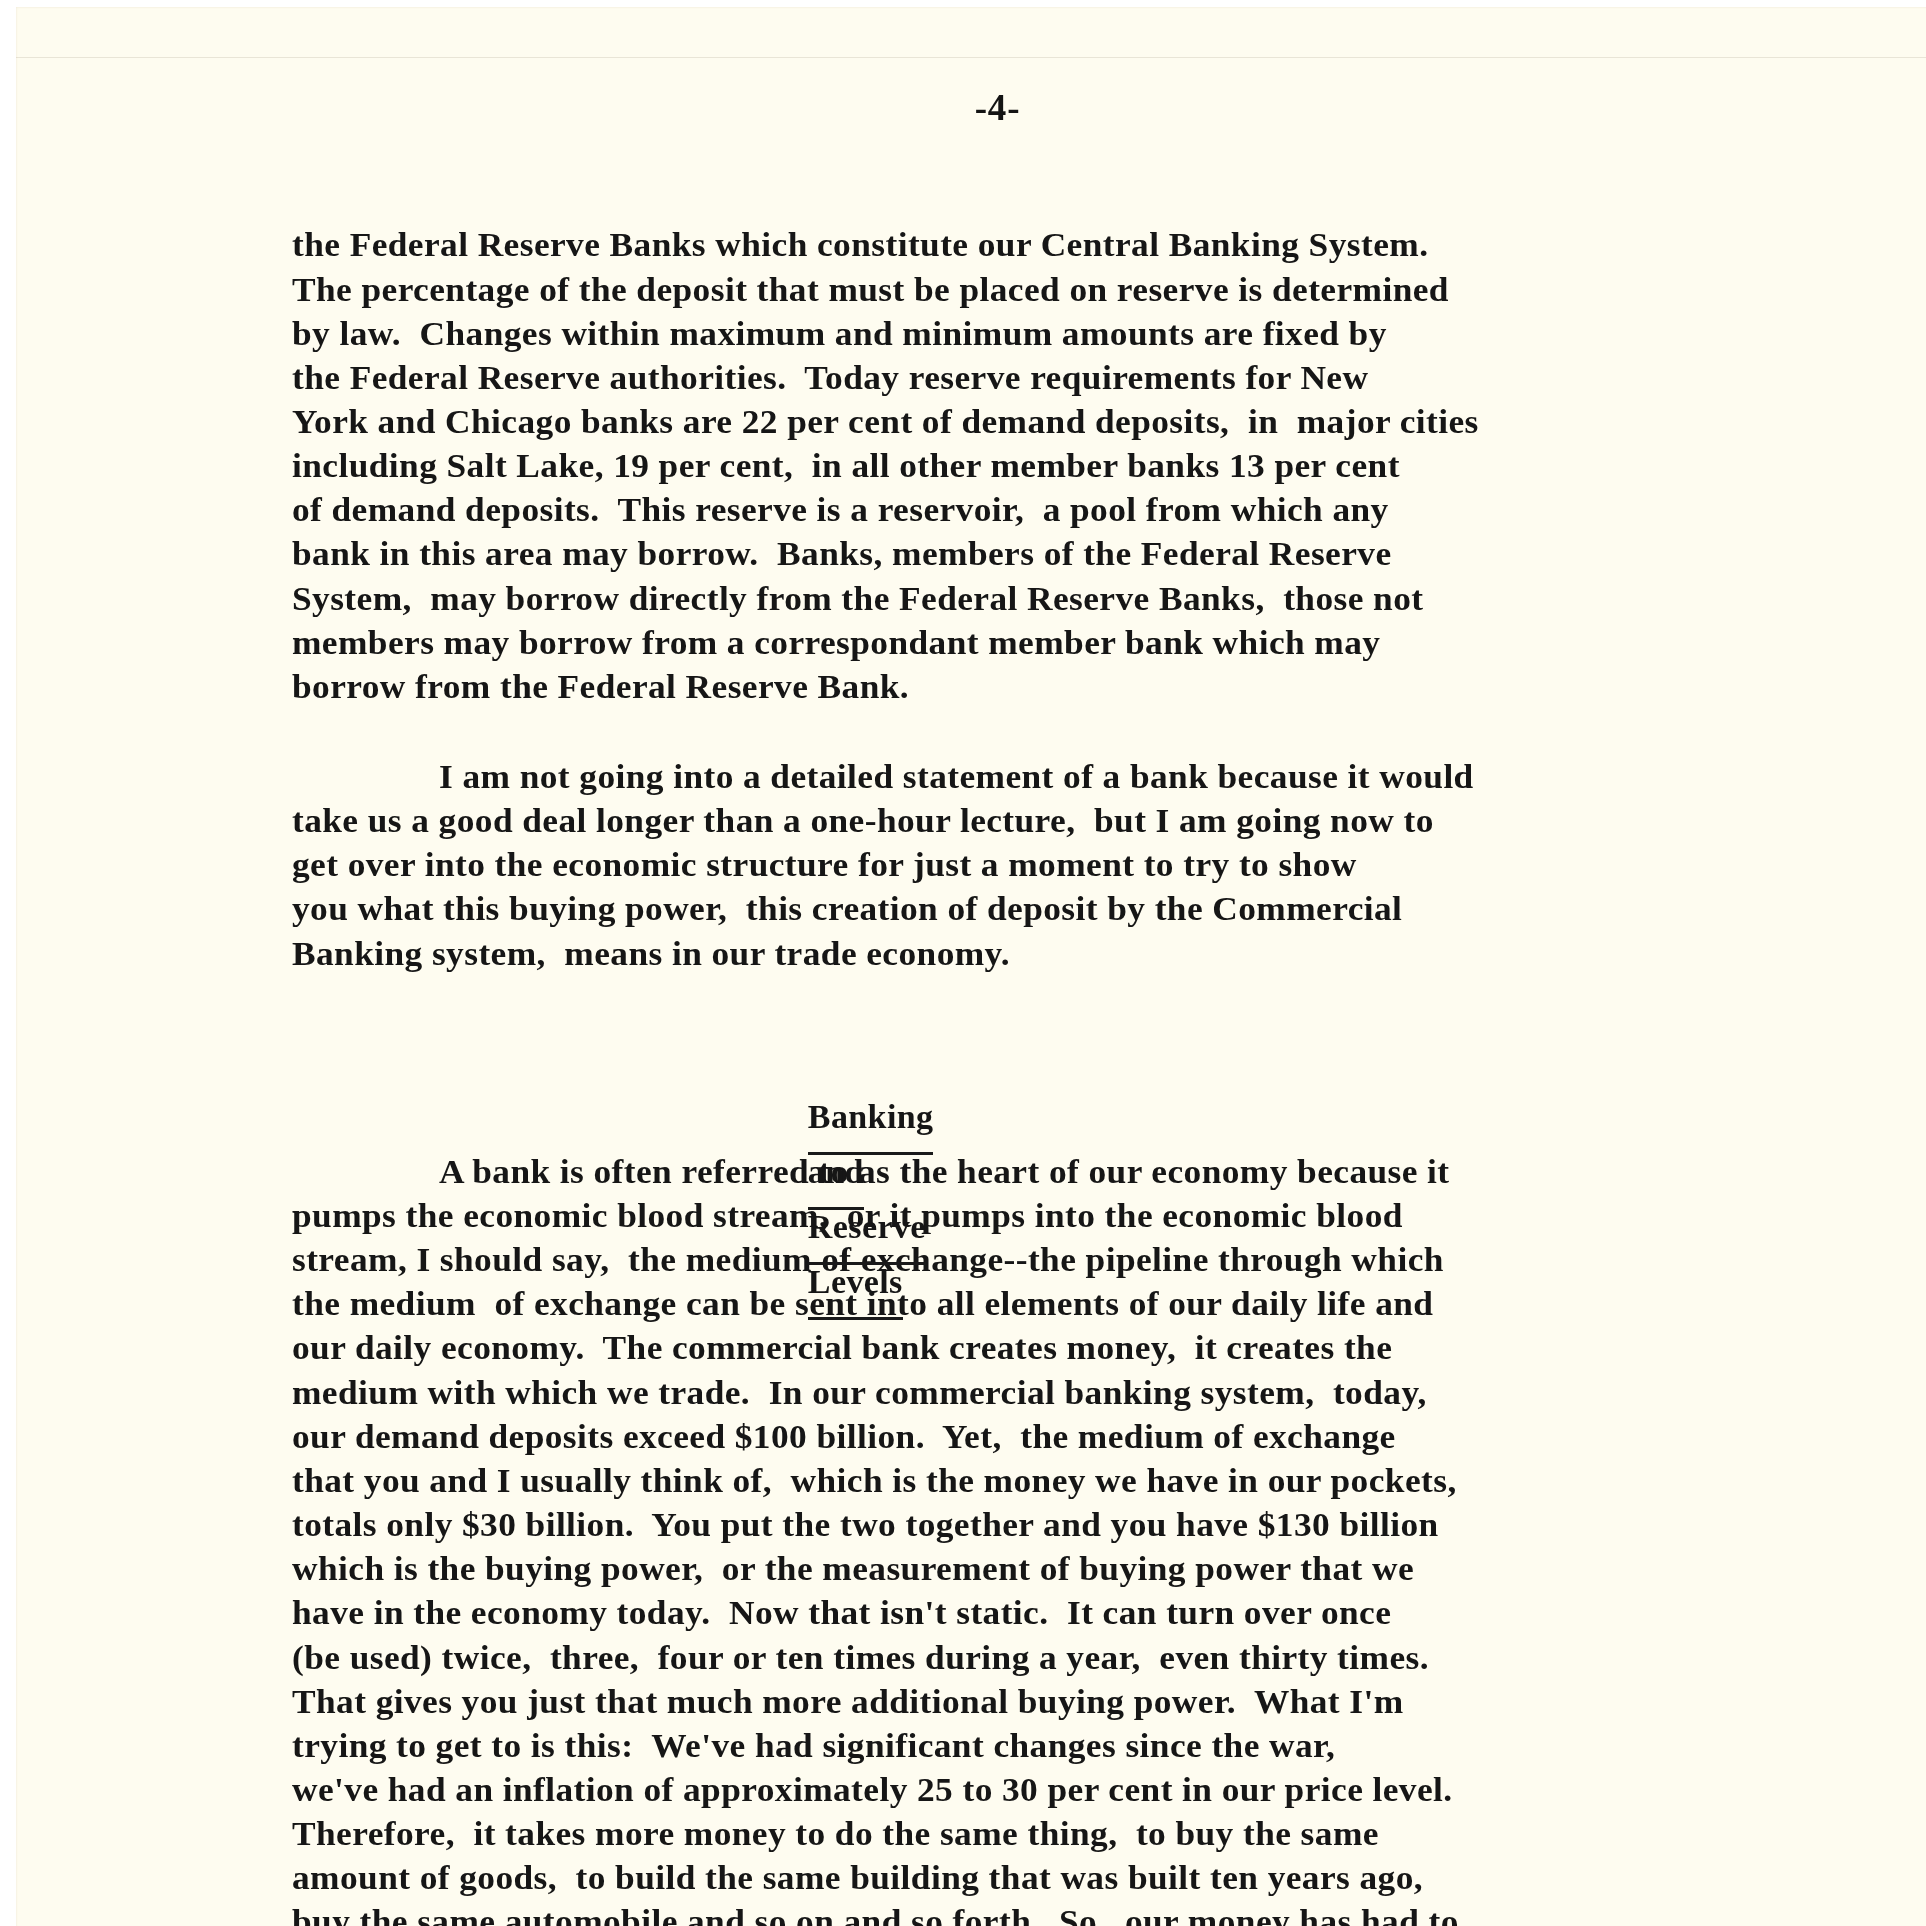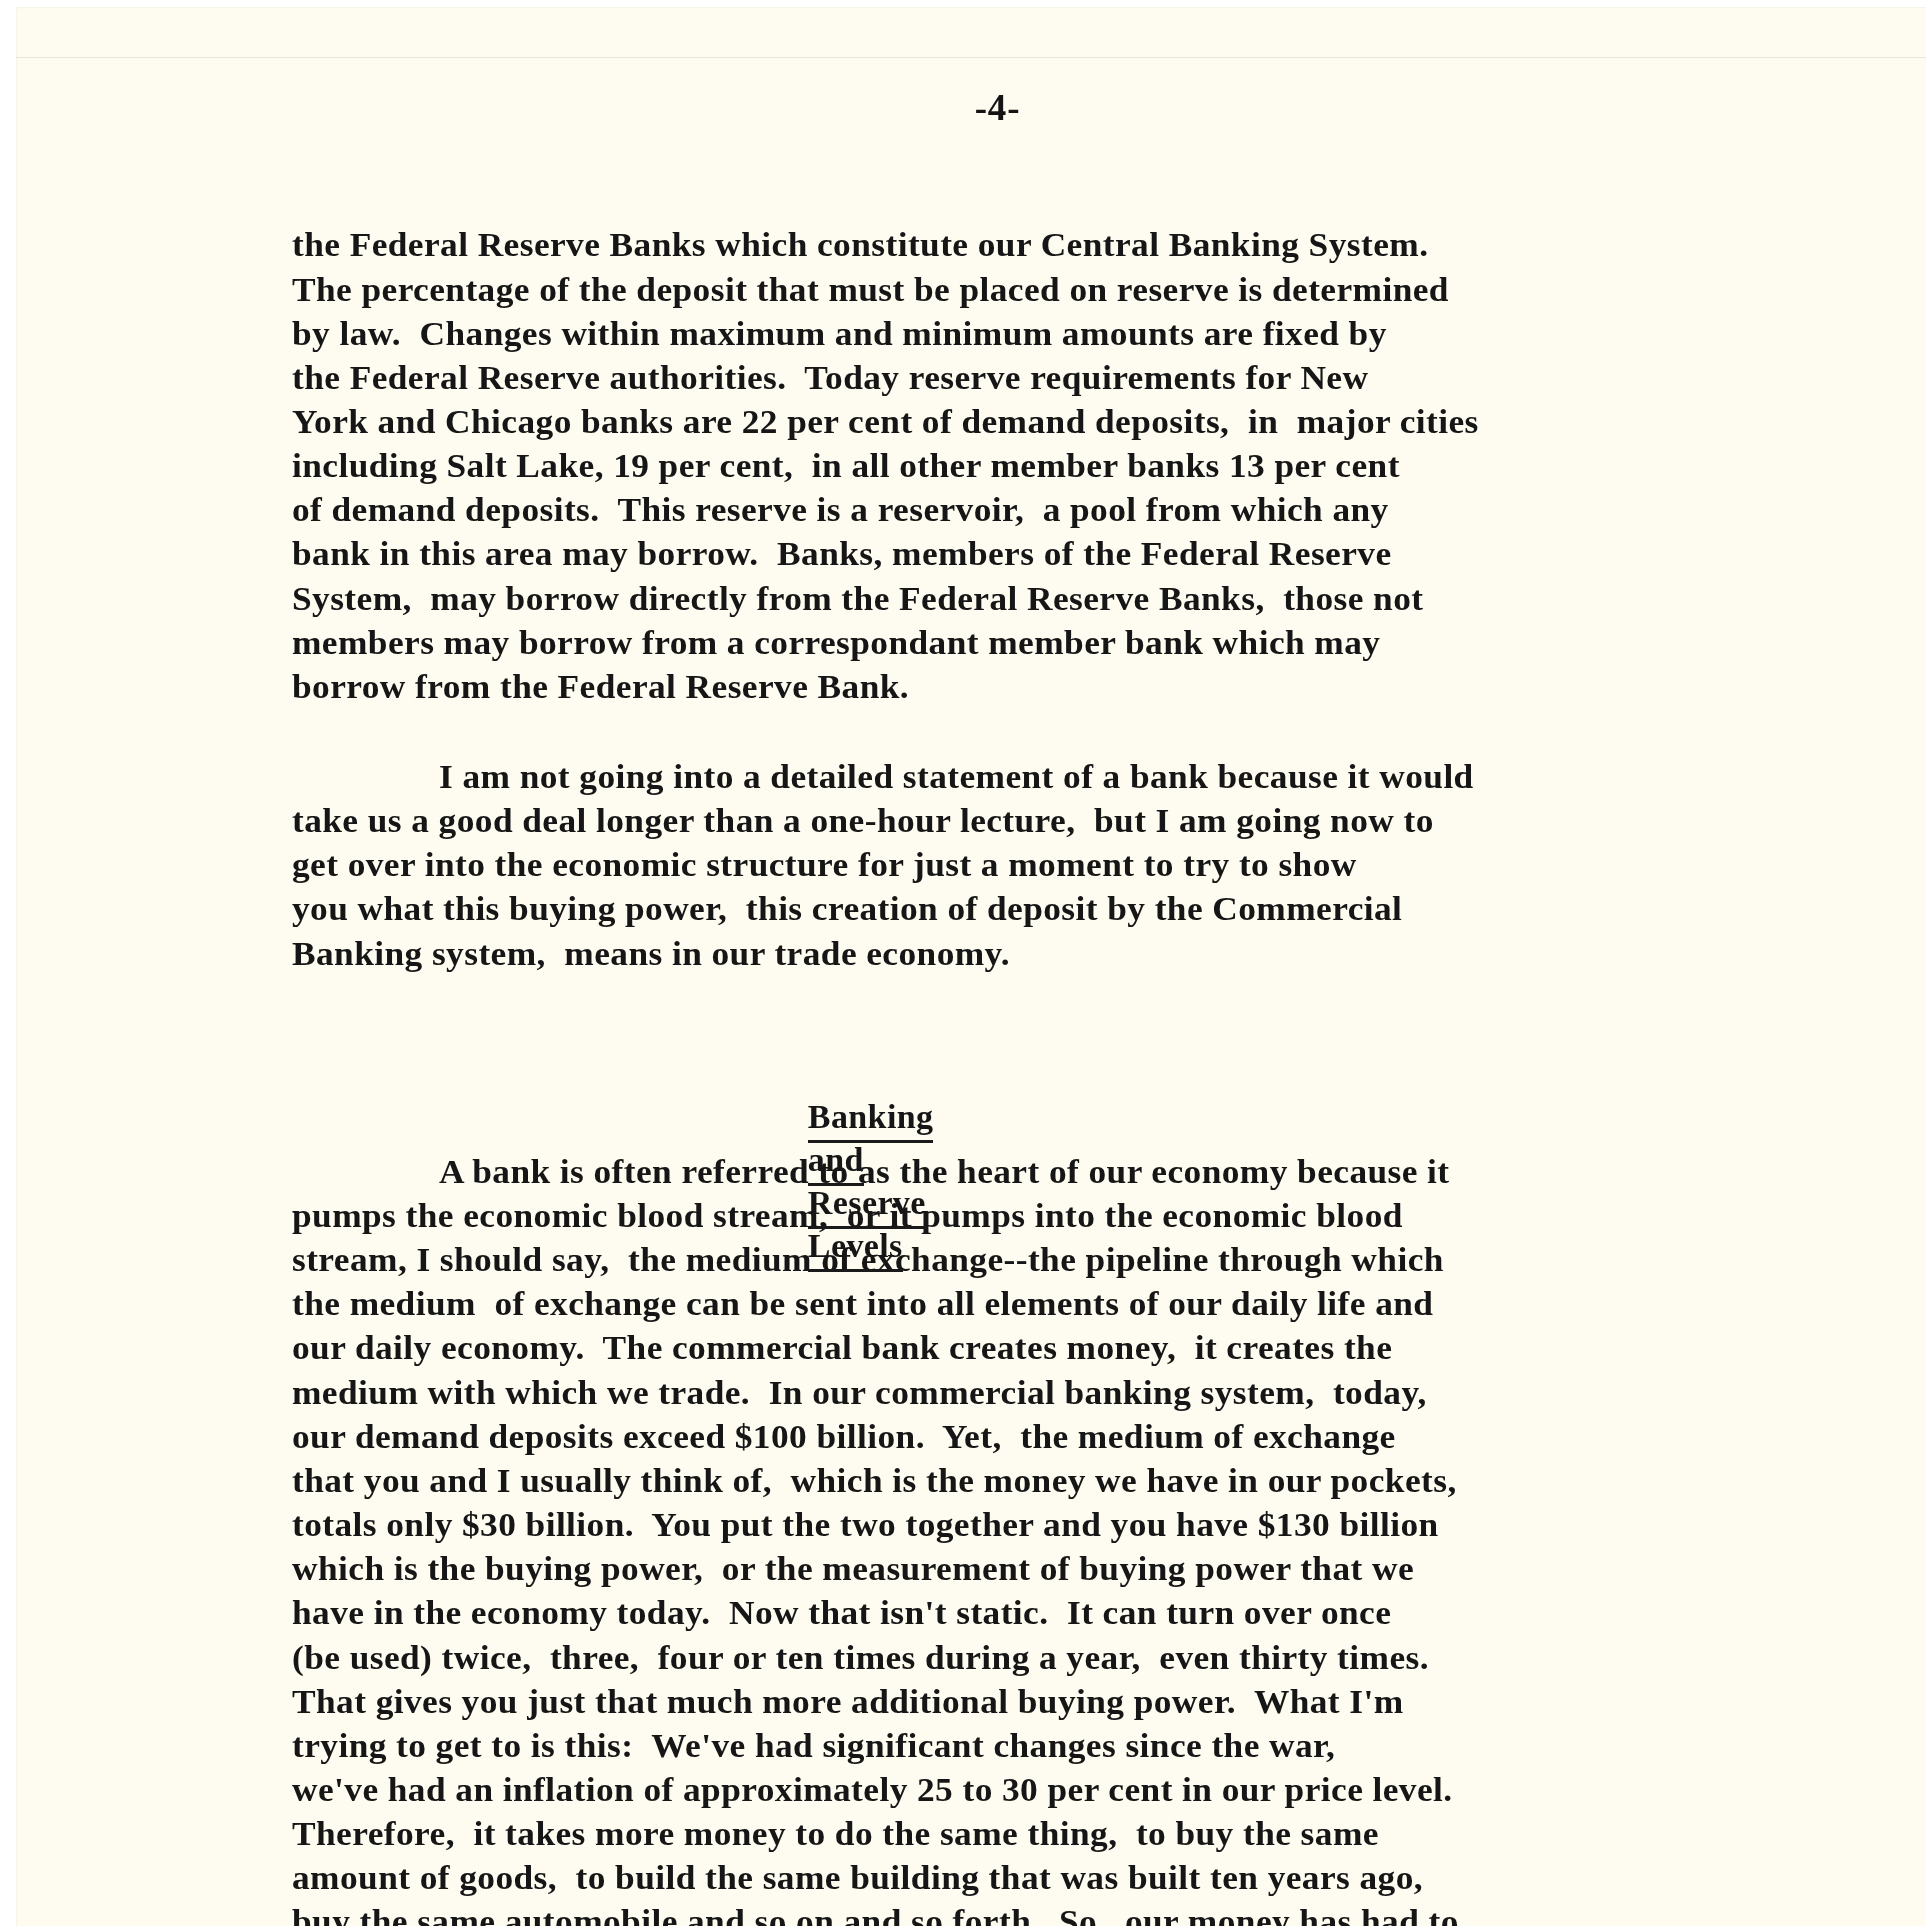--- a/index.html
+++ b/index.html
@@ -62,21 +62,21 @@
     font-family: "Liberation Serif", serif;
     font-weight: bold;
     font-size: 34px;
     line-height: 34px;
     color: #161616;
     letter-spacing: 0.4px;
   }
   .heading .word {
     display: inline-block;
     border-bottom: 3.5px solid #1a1a1a;
-    padding-bottom: 6px;
+    padding-bottom: 18px;
     margin-right: 17px;
   }
   .heading .word:last-child {
     margin-right: 0;
   }
 </style>
 </head>
 <body>
 
 <div class="paper"></div>

